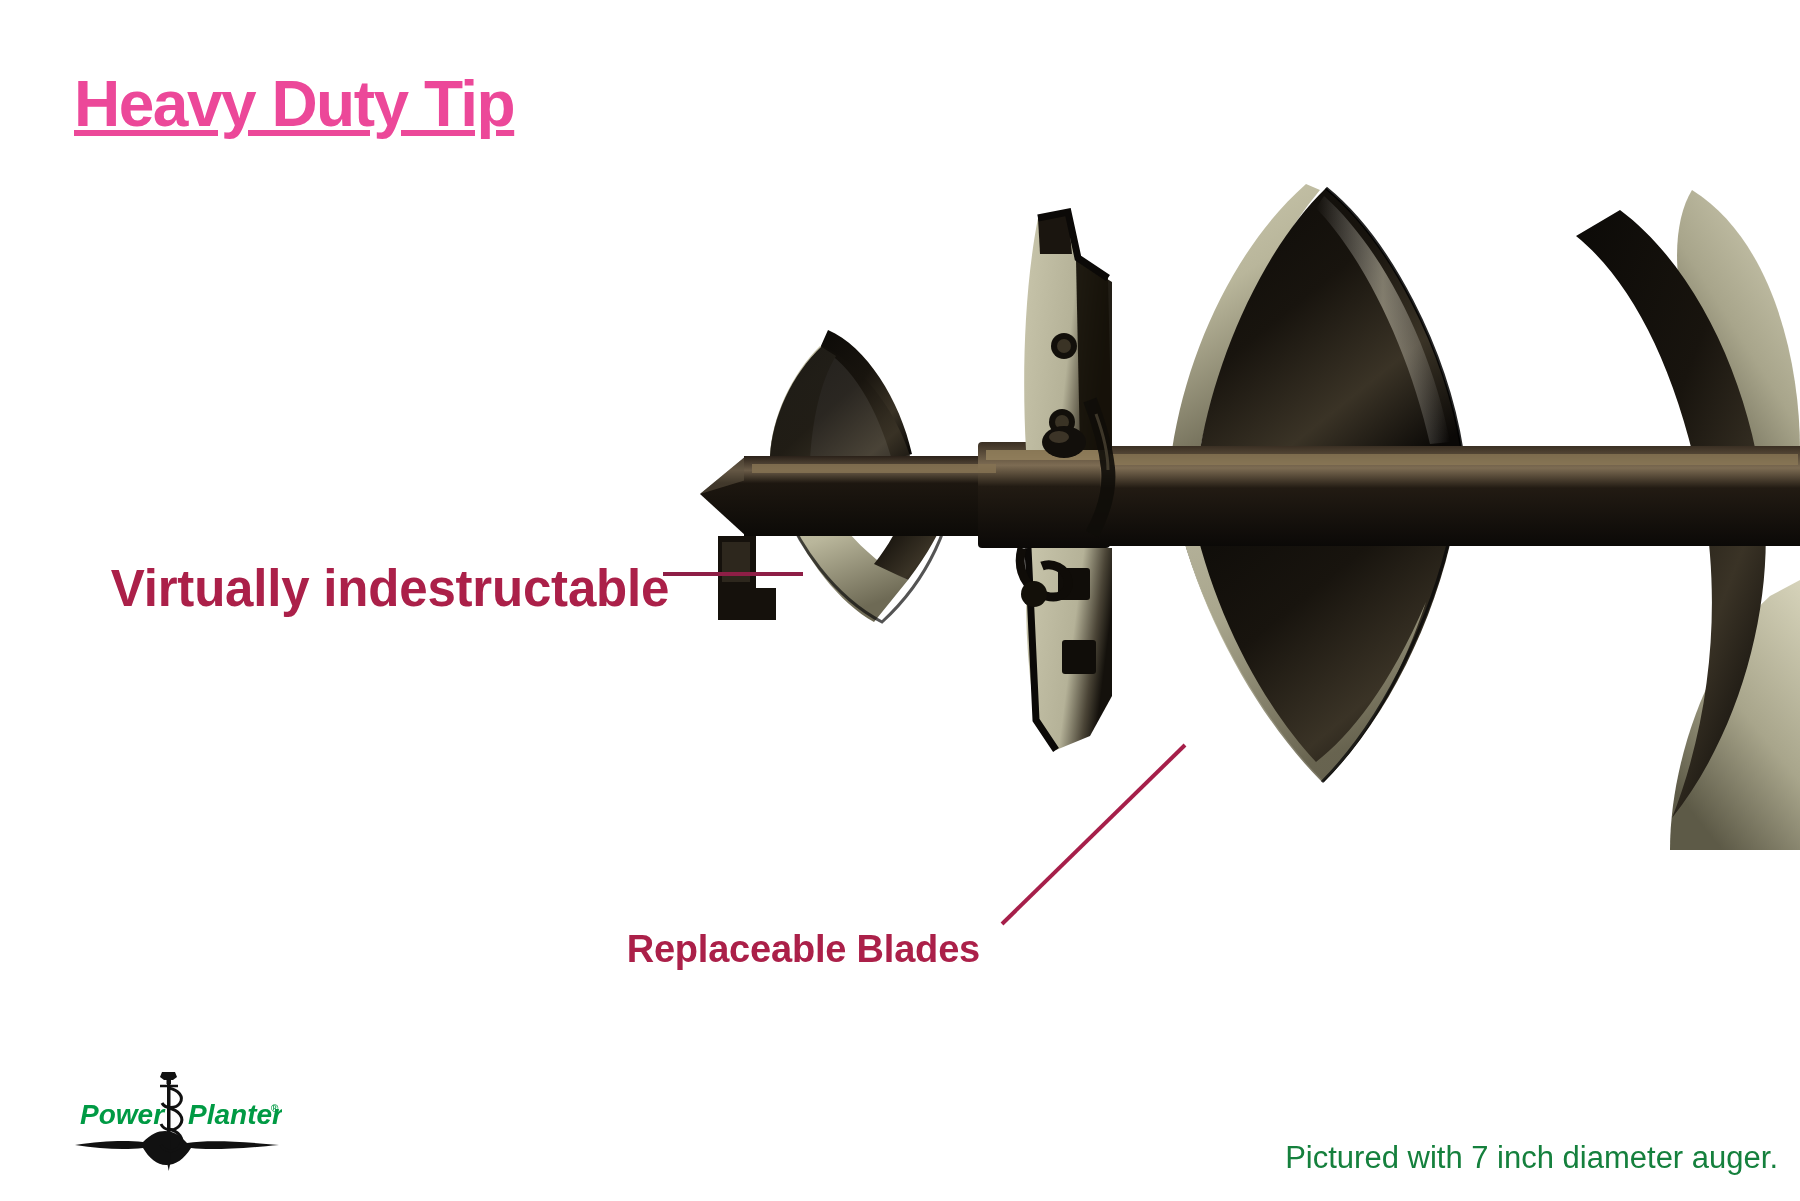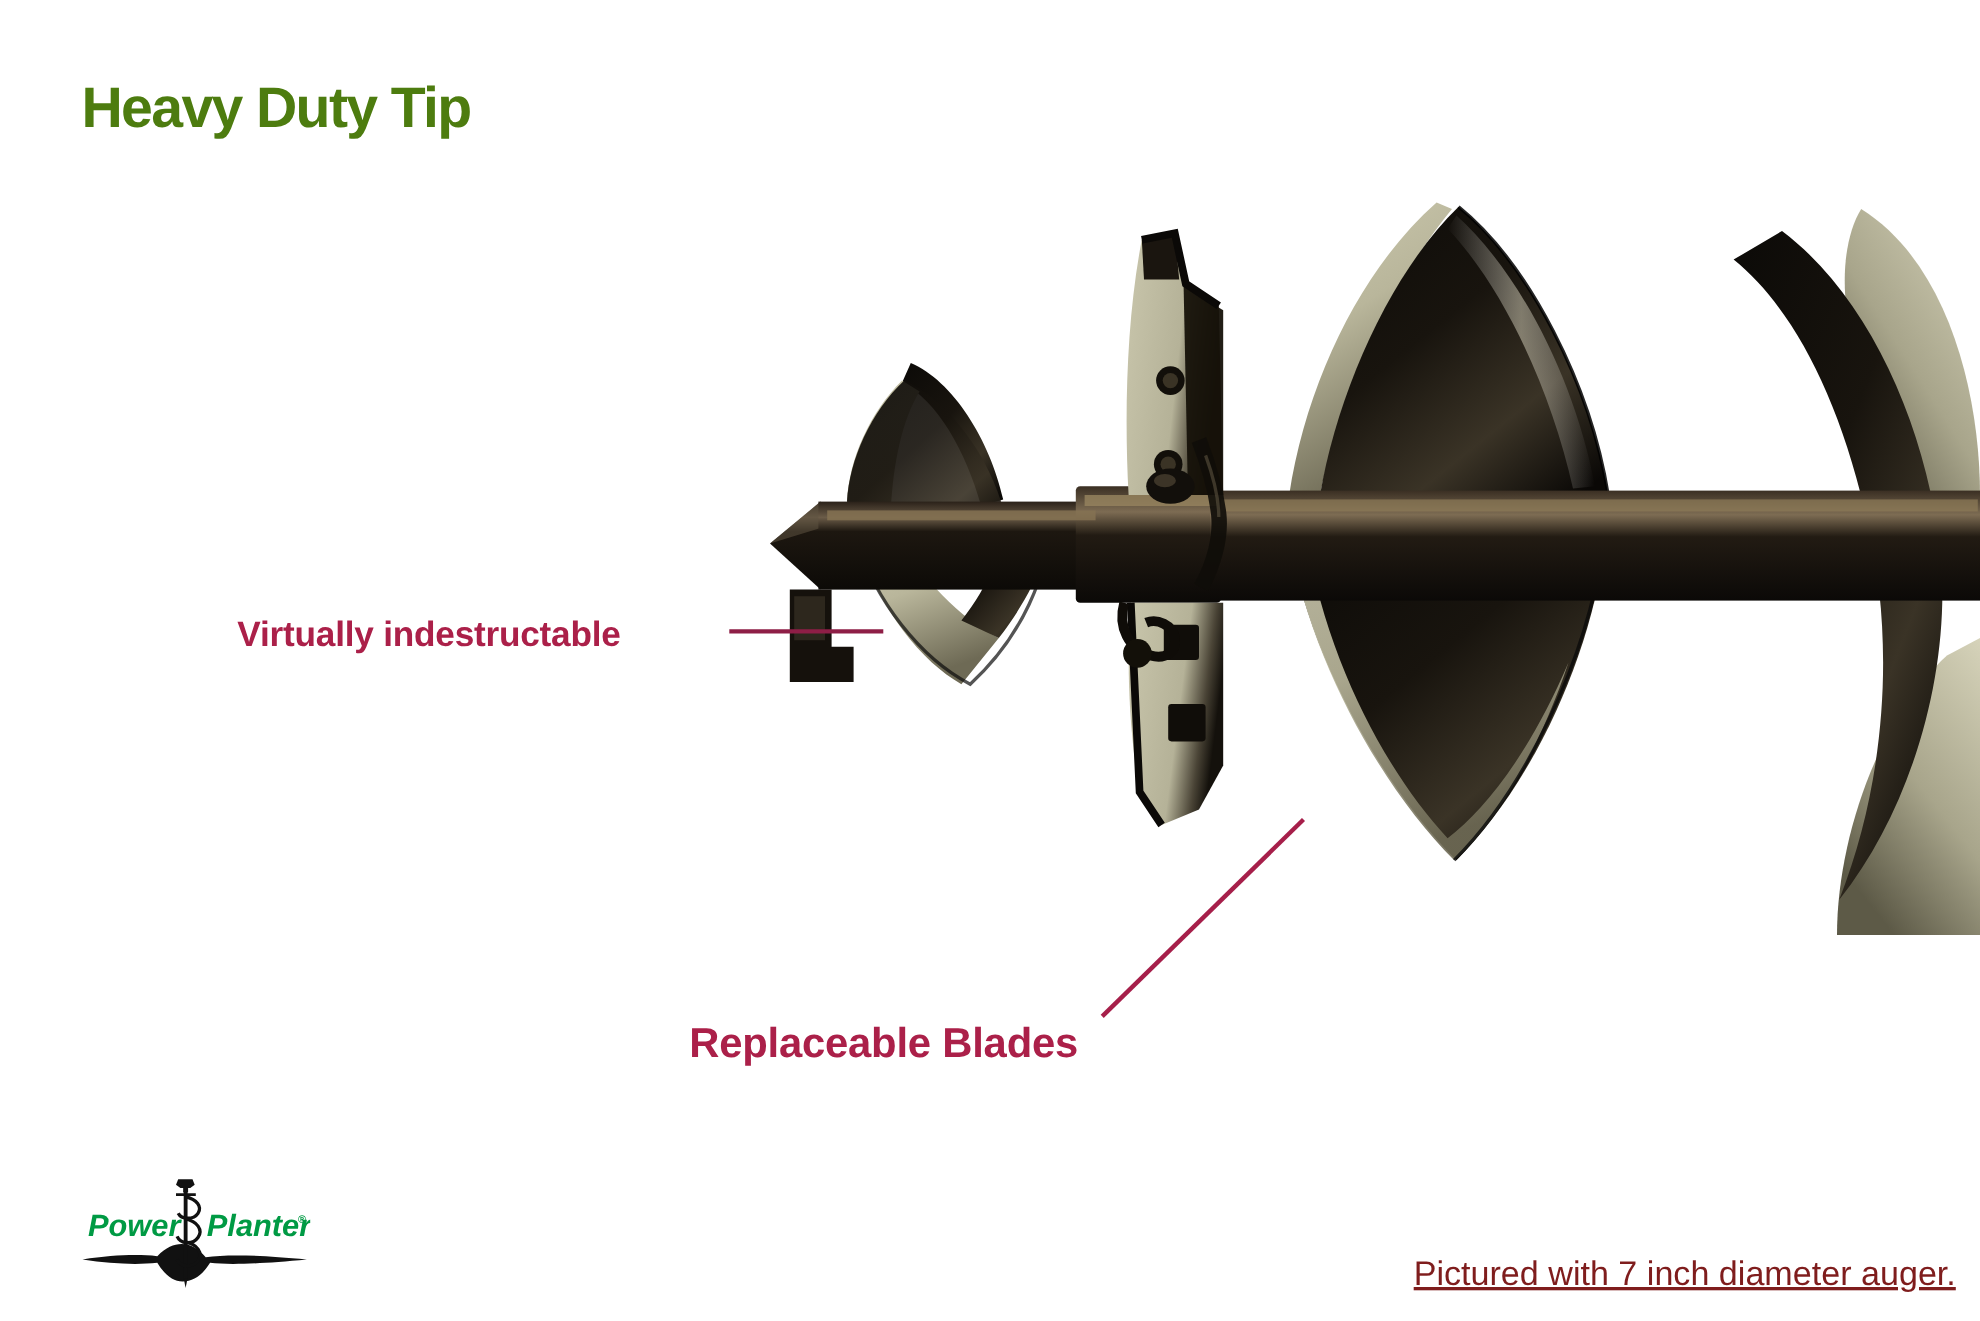--- a/index.html
+++ b/index.html
@@ -8,62 +8,62 @@
     background:#ffffff;
     font-family:"Liberation Sans", sans-serif;
     overflow:hidden;
     position:relative;
   }
   #slide{position:absolute;inset:0;background:#fff;}
 
   
   #title{
     position:absolute;left:74px;top:72px;
-    font-size:52px;line-height:1;
+    font-size:64px;line-height:1;
     font-weight:bold;
     letter-spacing:-1.5px;
-    color:#4d7c0f;
+    color:#ec4899;
     white-space:nowrap;
+    text-decoration:underline;
   }
 
   
   .callout{
     position:absolute;
     color:#AB2049;
     font-weight:bold;
     letter-spacing:-0.2px;
   }
   #callout-tip{
     left:110px;top:556px;
     width:560px;
     text-align:center;
-    font-size:32px;
+    font-size:51px;
     line-height:1.28;
   }
   #callout-blades{
     left:560px;top:925px;
     width:420px;
     text-align:right;
     font-size:38px;
     line-height:1.28;
   }
 
   
   #leaders{position:absolute;left:0;top:0;width:1800px;height:1201px;pointer-events:none;}
 
   
   #auger{position:absolute;left:660px;top:150px;width:1140px;height:700px;}
 
   
   #caption{
     position:absolute;right:22px;top:1140px;
     font-size:31px;
-    color:#7f1d1d;
+    color:#15803d;
     white-space:nowrap;
-    text-decoration:underline;
   }
 
   
   #logo{position:absolute;left:72px;top:1070px;width:210px;height:105px;}
 </style>
 </head>
 <body>
 
 <div id="slide">
 

